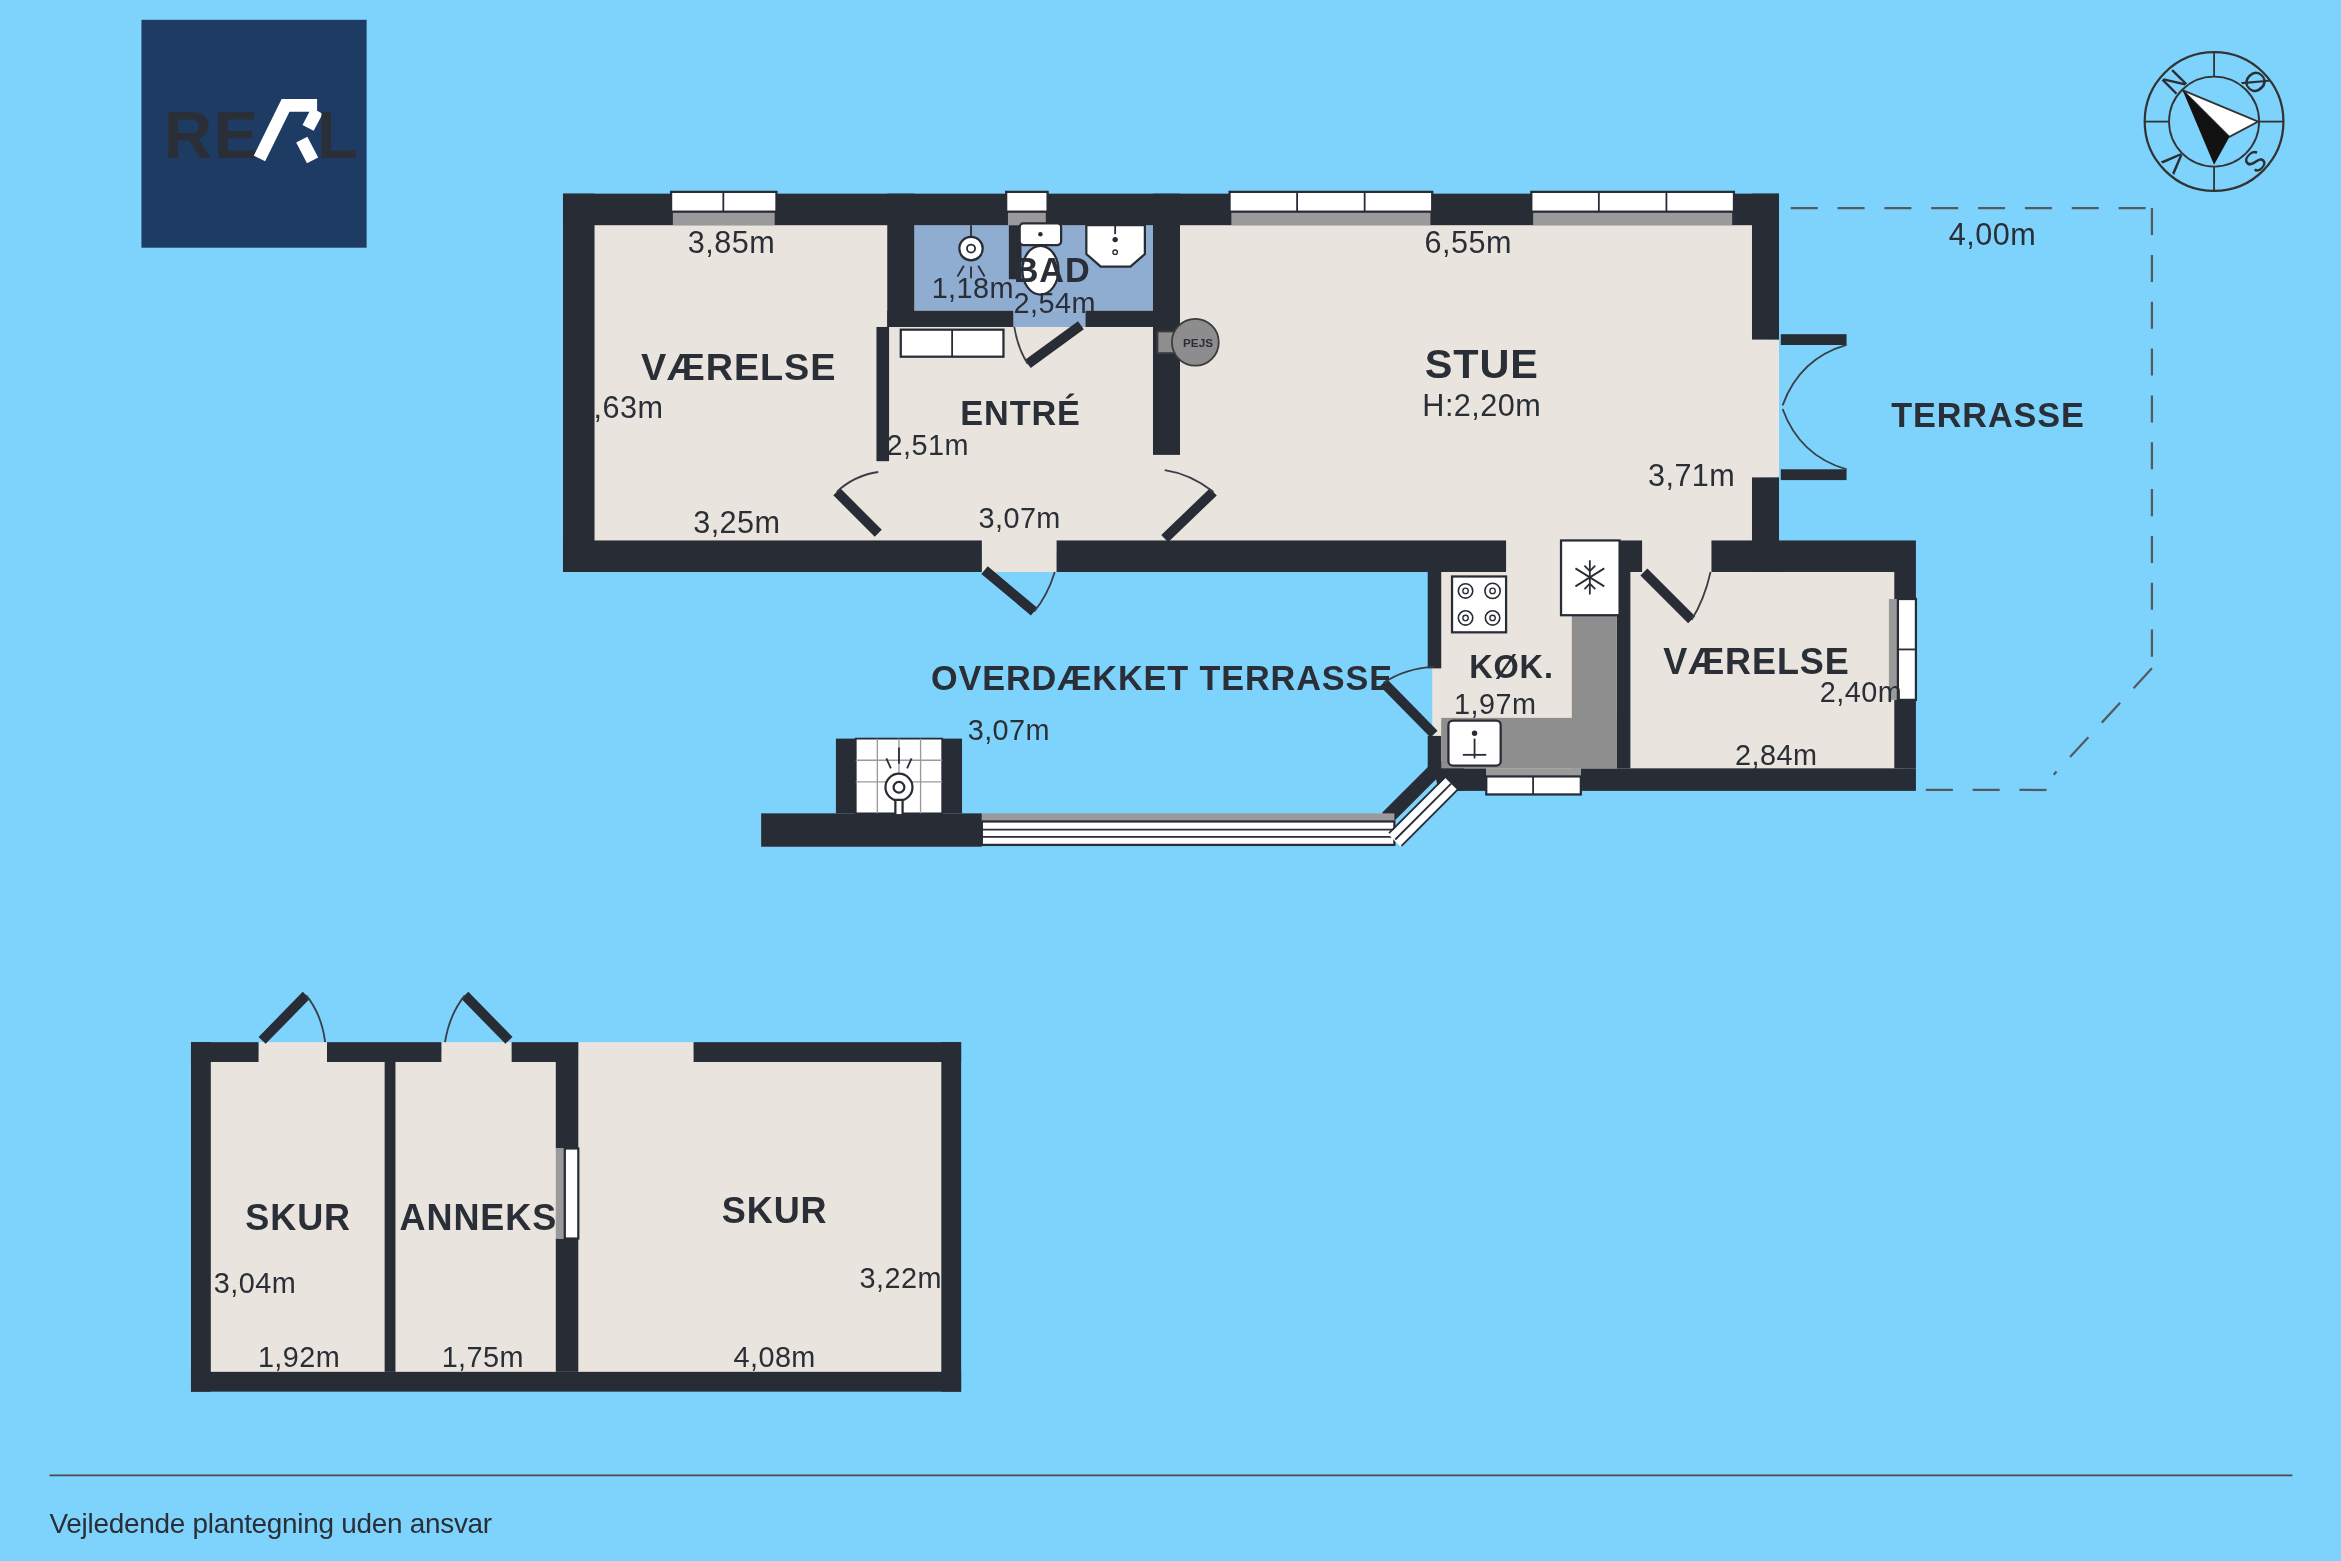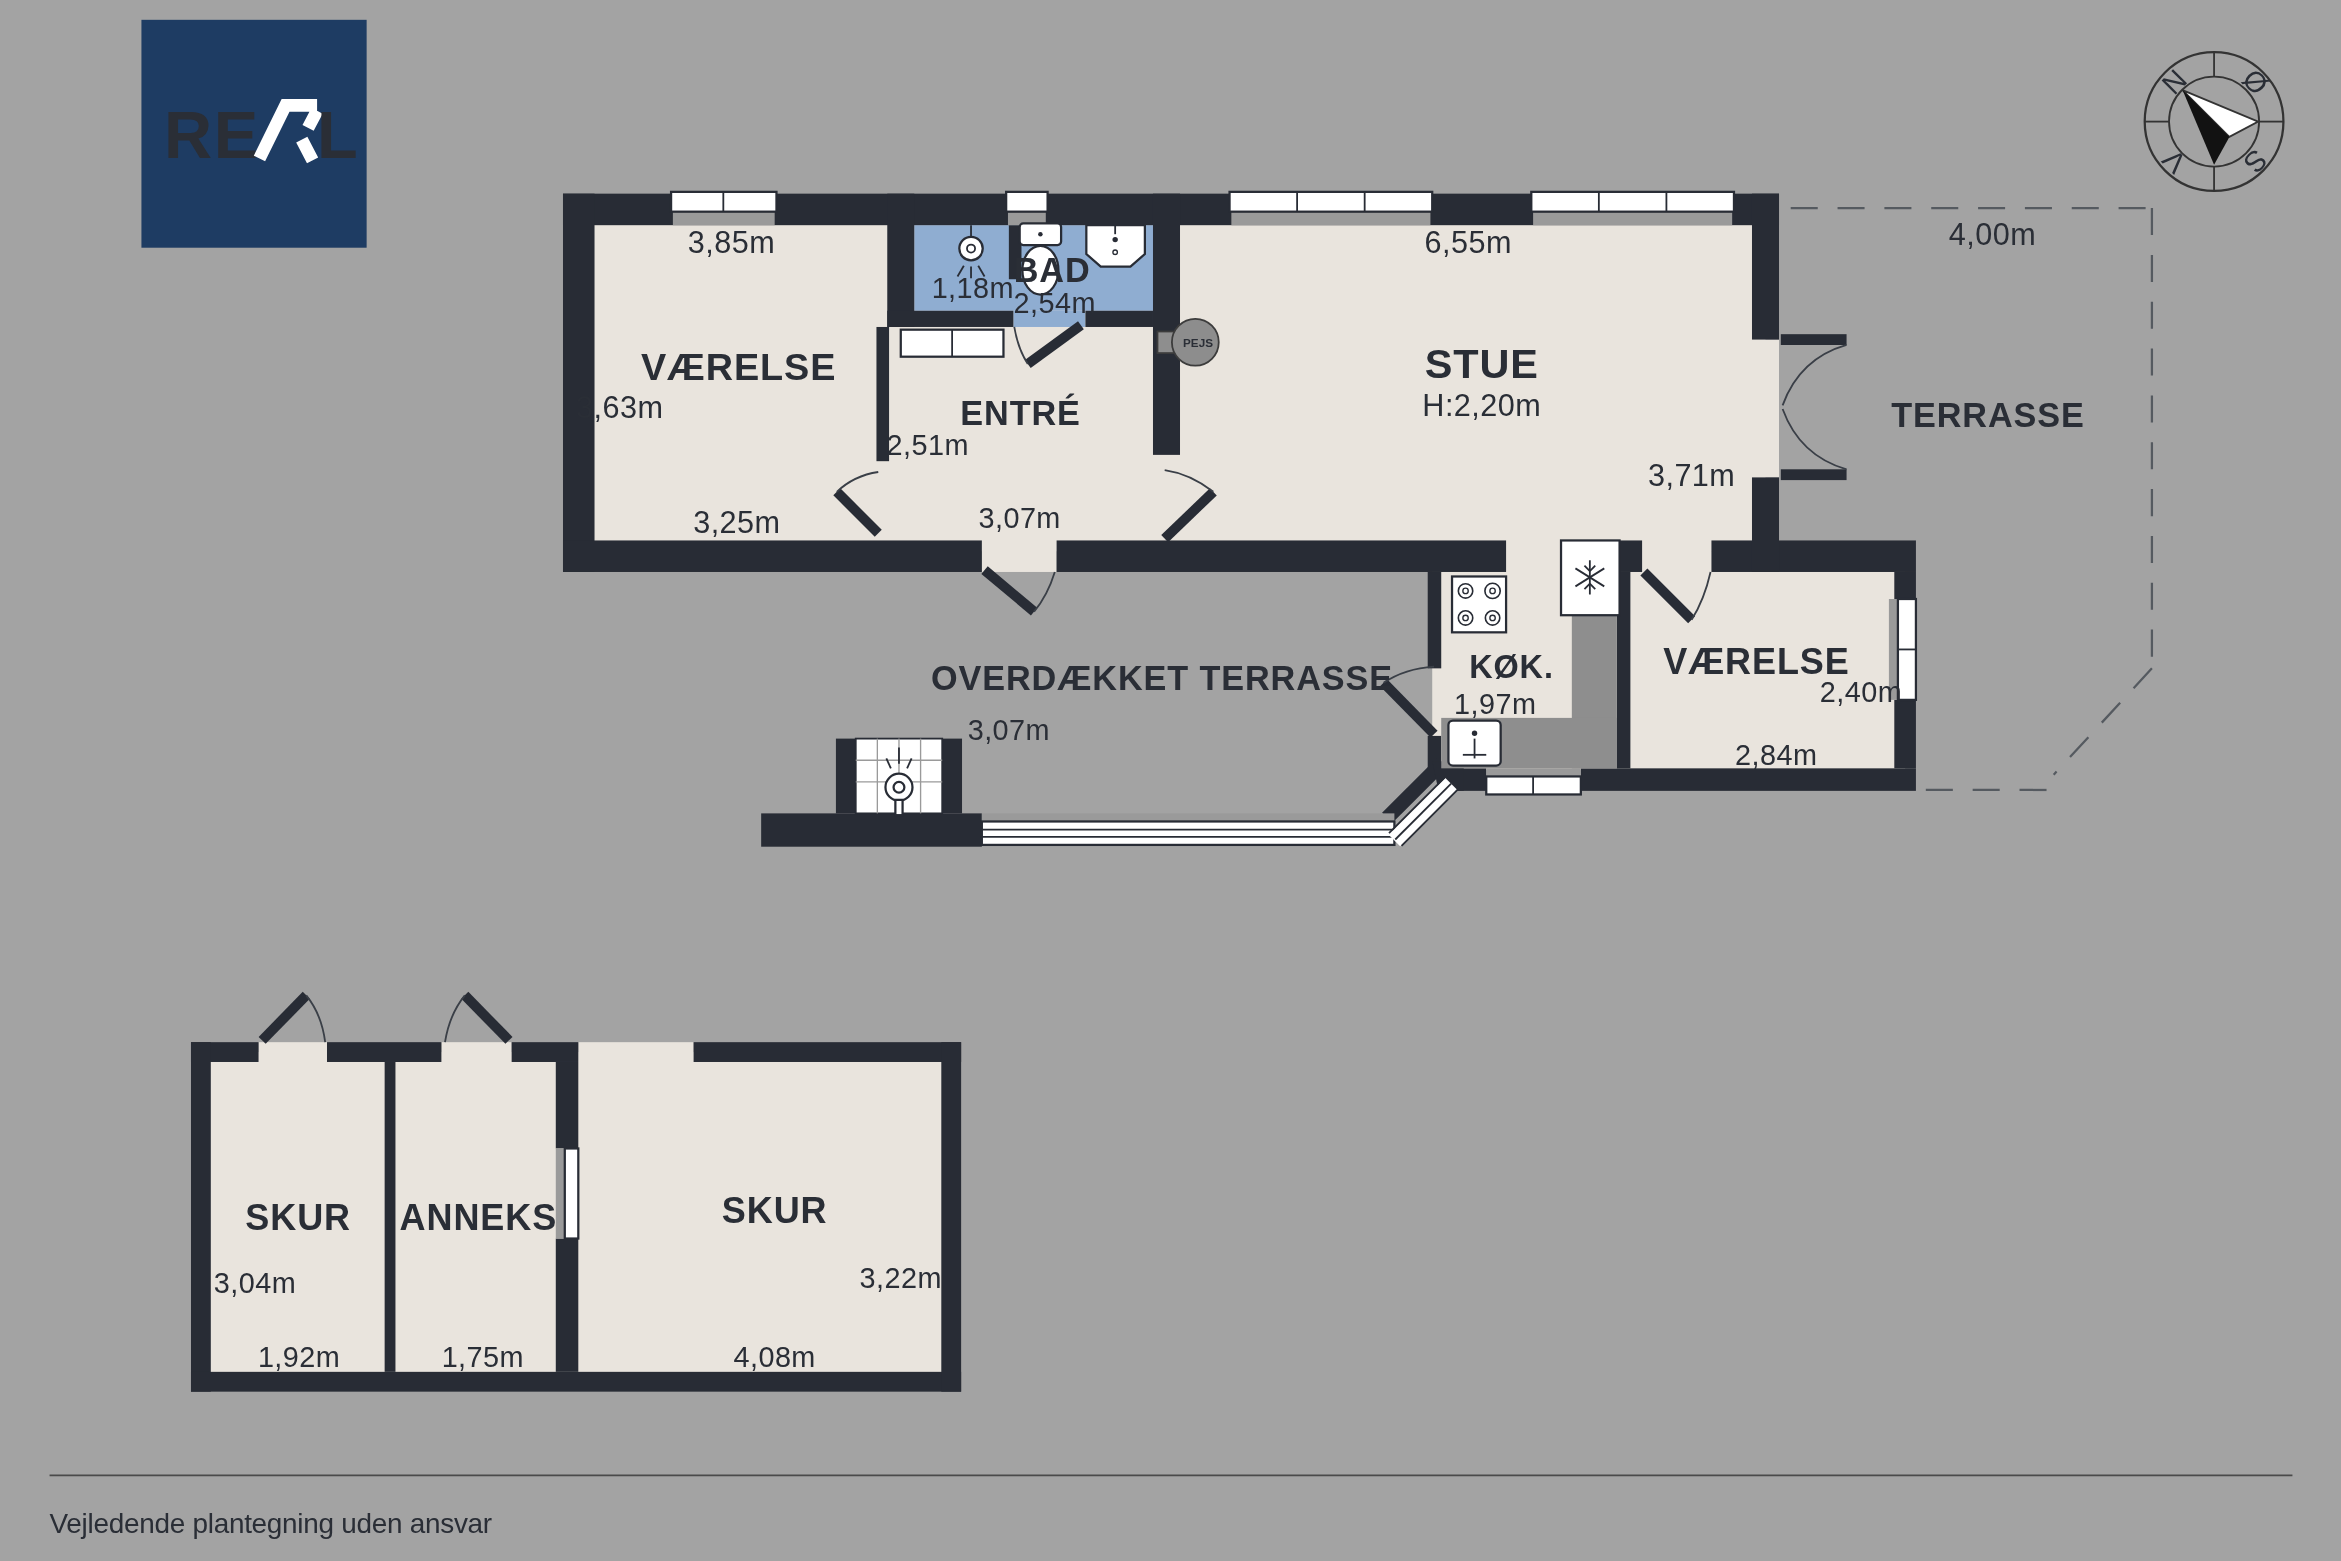--- a/index.html
+++ b/index.html
@@ -1,16 +1,16 @@
 <!DOCTYPE html>
 <html style="font-size:14.4px"><head>
 <meta charset="utf-8">
 <style>
   html,body{margin:0;padding:0;background:#ffffff;}
-  .page{position:relative;width:2342px;height:1561px;background:#a3a3a3;overflow:hidden;
+  .page{position:relative;width:2342px;height:1561px;background:#7dd3fc;overflow:hidden;
         font-family:"Liberation Sans", sans-serif;}
   svg text{font-family:"Liberation Sans", sans-serif;fill:#2a2e36;}
   .room-label{font-weight:700;letter-spacing:1px;}
   .meas{font-weight:400;letter-spacing:0.5px;}
   .wall{fill:#282c35;}
   .room{fill:#e9e4dd;}
   .bath{fill:#8fadd1;}
   .sill{fill:#9a9a9a;}
   .counter{fill:#8e8e8e;}
   .fixture{fill:#ffffff;stroke:#282c35;stroke-width:2.5;}

